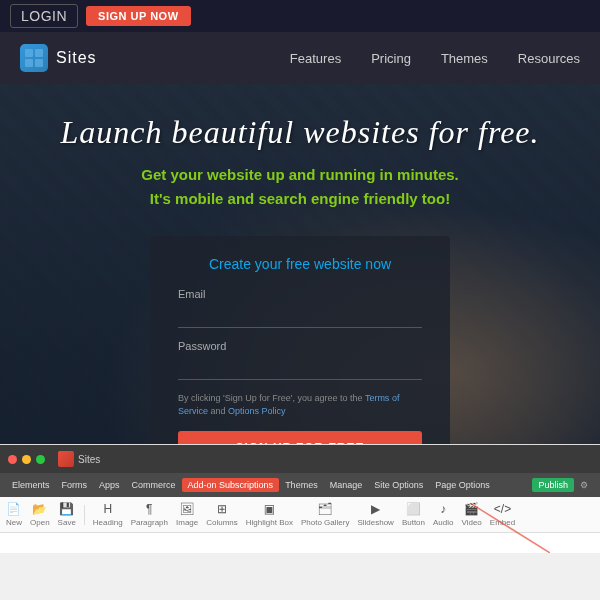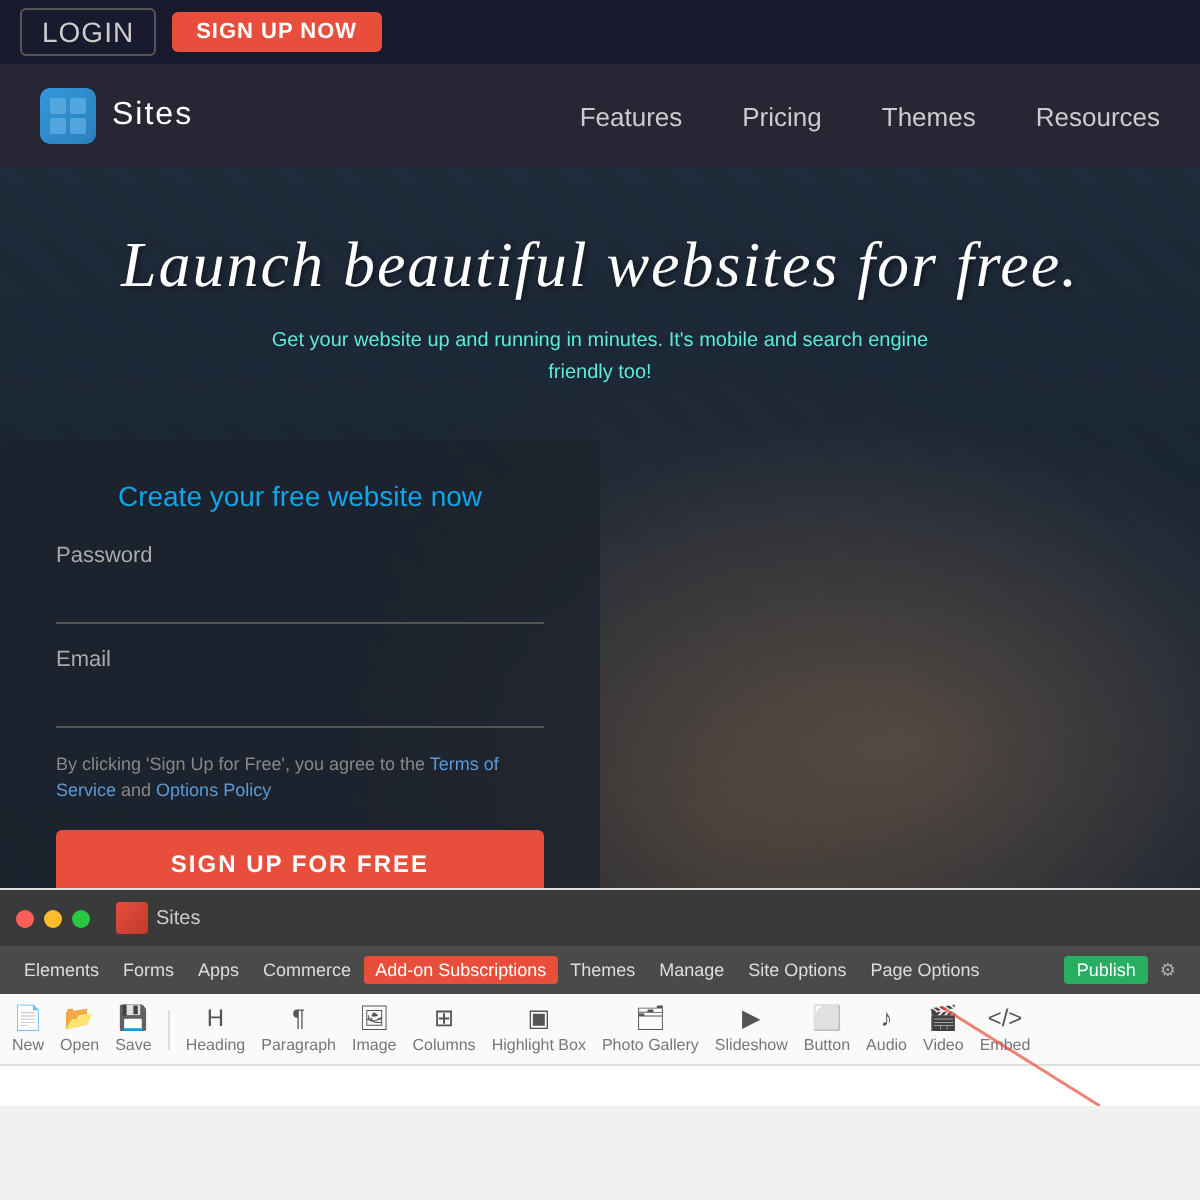--- a/index.html
+++ b/index.html
@@ -123,21 +123,21 @@
     }
 
     
     #hero {
       position: relative;
       height: 360px;
       background: #2c3e50;
       overflow: hidden;
       display: flex;
       flex-direction: column;
-      align-items: flex-start;
+      align-items: center;
       justify-content: flex-start;
       padding-top: 30px;
     }
     .hero-bg {
       position: absolute;
       top: 0; left: 0; right: 0; bottom: 0;
       background: #3a4a5c;
       
       background: linear-gradient(rgba(30,40,55,0.75), rgba(20,30,45,0.85)),
                   repeating-linear-gradient(45deg, #2c3e50 0px, #2c3e50 10px, #34495e 10px, #34495e 20px);
@@ -161,25 +161,26 @@
       font-family: 'Georgia', serif;
       font-style: italic;
       font-size: 32px;
       color: white;
       font-weight: 300;
       letter-spacing: 1px;
       margin-bottom: 12px;
       text-shadow: 1px 1px 3px rgba(0,0,0,0.5);
     }
     .hero-subtitle {
-      color: #5eead4;
-      font-size: 10px;
+      color: #84cc16;
+      font-size: 15px;
       line-height: 1.6;
       max-width: 340px;
       margin: 0 auto 20px;
+      font-weight: bold;
     }
 
     
     .signup-form {
       position: relative;
       z-index: 2;
       background: rgba(30, 35, 45, 0.88);
       border-radius: 4px;
       padding: 20px 28px 22px;
       width: 300px;
@@ -380,27 +381,27 @@
 
   <div class="hero-content">
     <h1 class="hero-title">Launch beautiful websites for free.</h1>
     <p class="hero-subtitle">Get your website up and running in minutes. It's mobile and search engine friendly too!</p>
   </div>
 
   <div class="signup-form">
     <div class="form-title">Create your free website now</div>
     
     <div class="form-field">
+      <label>Email</label>
+      <input type="email" style="">
+    </div>
+    
+    <div class="form-field">
       <label>Password</label>
       <input type="password" style="">
-    </div>
-    
-    <div class="form-field">
-      <label>Email</label>
-      <input type="email" style="">
     </div>
     
     <div class="terms-text">
       <span>By clicking 'Sign Up for Free', you agree to the </span><a href="#">Terms of Service</a><span> and </span><a href="#">Options Policy</a>
     </div>
     
     <button class="signup-free-btn">SIGN UP FOR FREE</button>
     
     
   </div>

